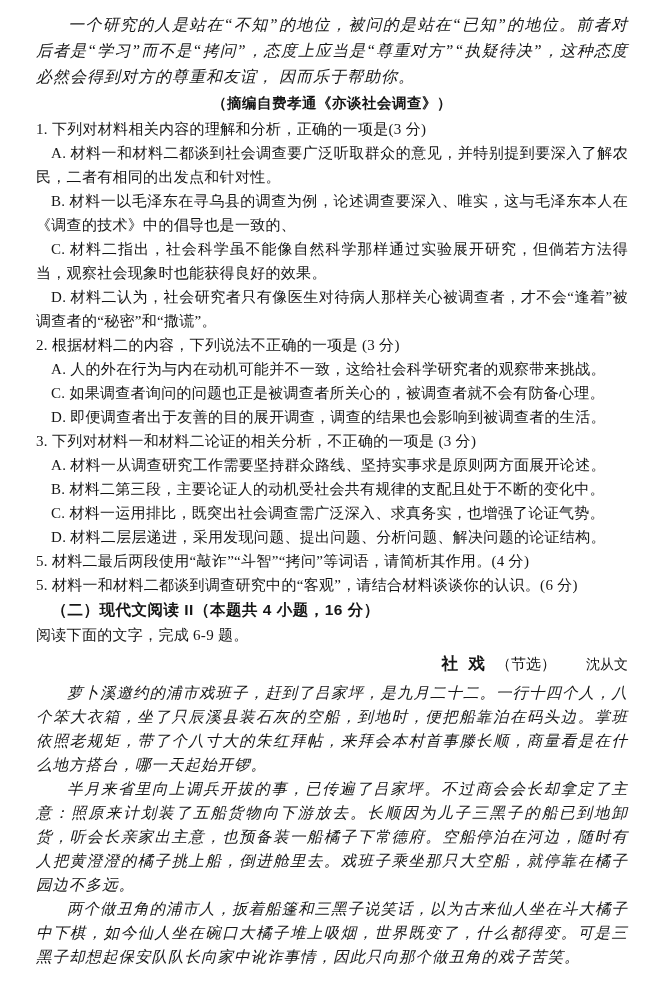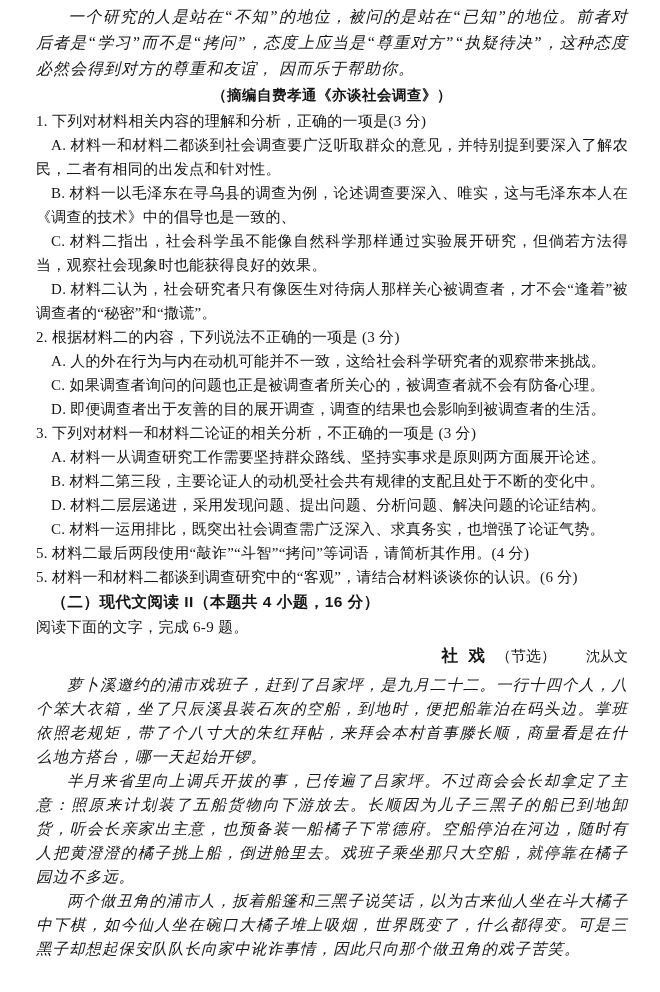--- a/index.html
+++ b/index.html
@@ -4,21 +4,21 @@
 <style>
   html, body {
     margin: 0;
     padding: 0;
     background: #ffffff;
   }
   .page {
     width: 660px;
     height: 992px;
     box-sizing: border-box;
-    padding: 4px 32px 8px 36px;
+    padding: 12px 32px 8px 36px;
     background: #ffffff;
     color: #161616;
     font-family: "Liberation Serif", serif;
     overflow: hidden;
   }
   p { margin: 0; }
 
   
   .kai {
     font-style: italic;
@@ -111,22 +111,22 @@
     <p class="stem">2. 根据材料二的内容，下列说法不正确的一项是 (3 分)</p>
     <p class="option">A. 人的外在行为与内在动机可能并不一致，这给社会科学研究者的观察带来挑战。</p>
     <p class="option">C. 如果调查者询问的问题也正是被调查者所关心的，被调查者就不会有防备心理。</p>
     <p class="option">D. 即便调查者出于友善的目的展开调查，调查的结果也会影响到被调查者的生活。</p>
   </div>
 
   <div>
     <p class="stem">3. 下列对材料一和材料二论证的相关分析，不正确的一项是 (3 分)</p>
     <p class="option">A. 材料一从调查研究工作需要坚持群众路线、坚持实事求是原则两方面展开论述。</p>
     <p class="option">B. 材料二第三段，主要论证人的动机受社会共有规律的支配且处于不断的变化中。</p>
+    <p class="option">C. 材料一运用排比，既突出社会调查需广泛深入、求真务实，也增强了论证气势。</p>
     <p class="option">D. 材料二层层递进，采用发现问题、提出问题、分析问题、解决问题的论证结构。</p>
-    <p class="option">C. 材料一运用排比，既突出社会调查需广泛深入、求真务实，也增强了论证气势。</p>
   </div>
 
   <p class="stem">5. 材料二最后两段使用“敲诈”“斗智”“拷问”等词语，请简析其作用。(4 分)</p>
   <p class="stem">5. 材料一和材料二都谈到调查研究中的“客观”，请结合材料谈谈你的认识。(6 分)</p>
 
   <p class="section-heading">（二）现代文阅读 II（本题共 4 小题，16 分）</p>
   <p class="instruction">阅读下面的文字，完成 6-9 题。</p>
 
   <p class="title-line">
     <span class="work-title">社 戏</span>

